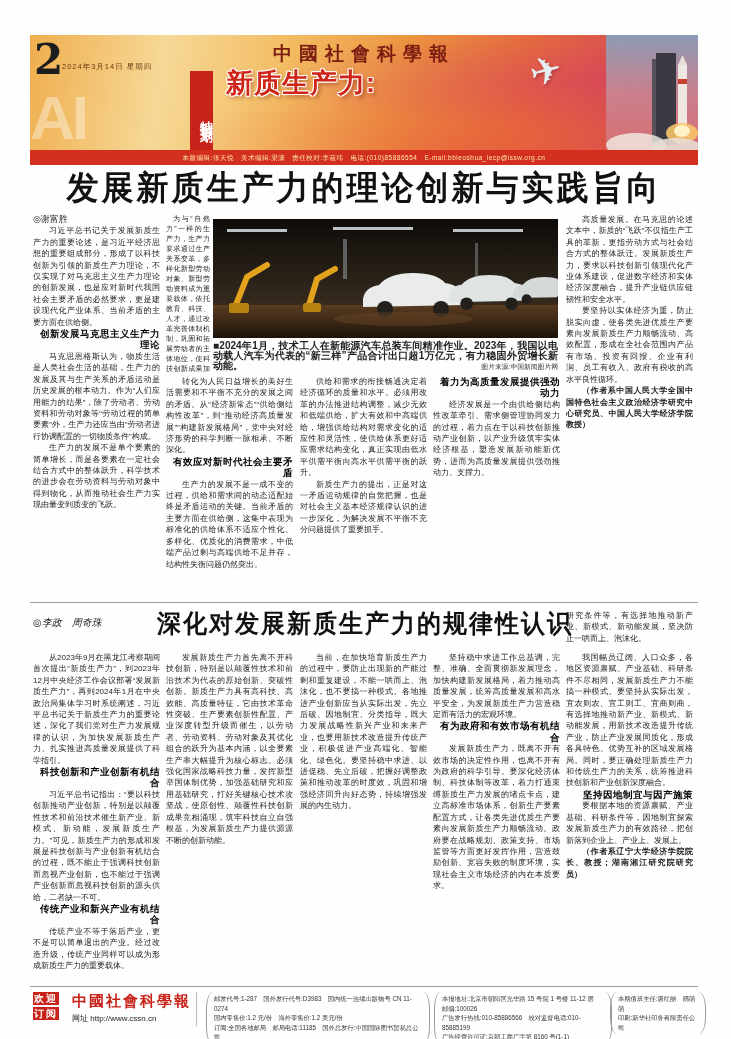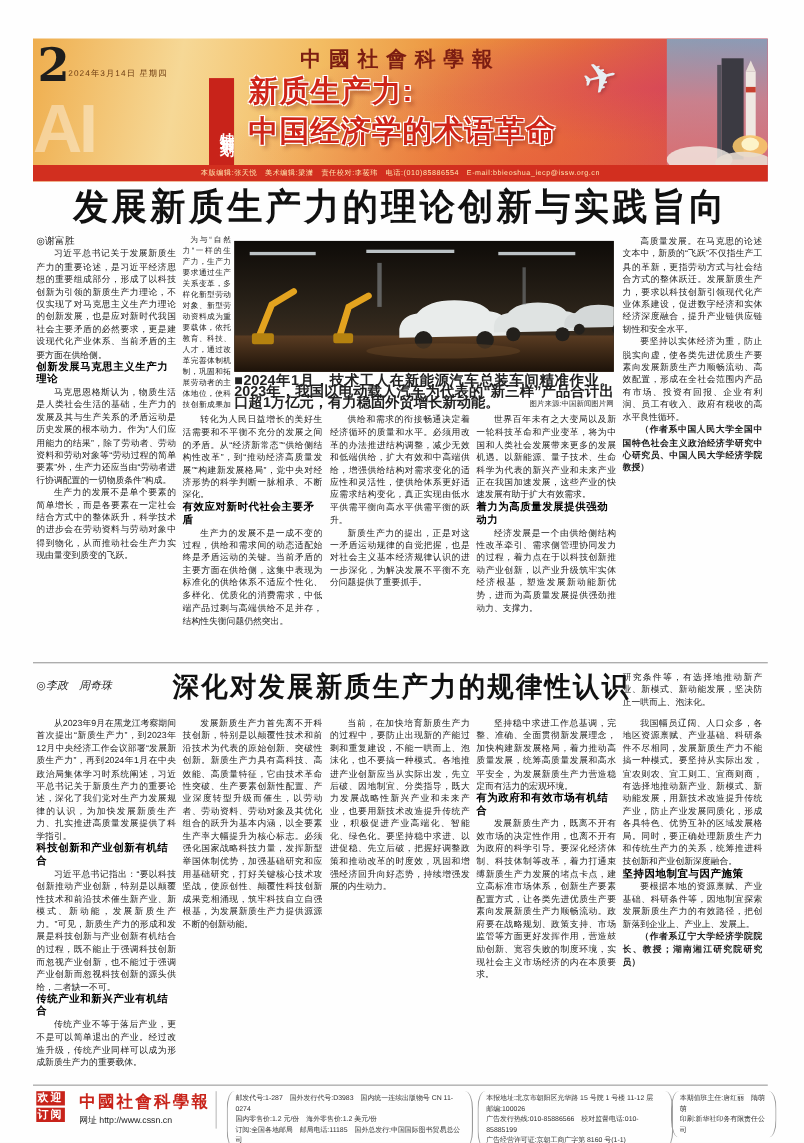--- a/index.html
+++ b/index.html
@@ -31,24 +31,24 @@
   .rocketpane{position:absolute;right:0;top:0;width:92px;height:115px;}
   .editor-strip{position:absolute;left:0;bottom:0;width:100%;height:15px;background:#d22f1f;
                 color:#ffe6ae;font-size:6.5px;line-height:15px;text-align:center;letter-spacing:.5px;}
   
   .headline1{position:absolute;left:30px;top:167px;width:668px;text-align:center;
              font-size:32px;line-height:42px;font-weight:900;color:#111;letter-spacing:3px;transform:scaleY(1.04);}
   .bodytext{font-size:8px;line-height:11.4px;text-align:justify;text-justify:inter-ideograph;color:#1c1c1c;overflow:hidden;}
   .bodytext p{margin:0;text-indent:2em;}
   .col{position:absolute;}
   .byline{font-size:9px;margin:1px 0 7px 2px;text-indent:0 !important;color:#222;}
-  .subhead{font-weight:bold;font-size:9.5px;text-align:left;text-indent:0 !important;margin:7px 0;color:#000;letter-spacing:.5px;}
+  .subhead{font-weight:bold;font-size:9.5px;text-align:right;text-indent:0 !important;margin:7px 0;color:#000;letter-spacing:.5px;}
   .credit{font-weight:bold;}
   #photo{position:absolute;left:213px;top:219px;width:345px;height:119px;background:#17120d;}
-  .caption{position:absolute;left:213px;top:341px;width:345px;font-size:13px;line-height:10px;
+  .caption{position:absolute;left:213px;top:341px;width:345px;font-size:10px;line-height:10px;
            font-weight:bold;color:#222;text-align:justify;}
   .photocredit{position:absolute;left:213px;top:362px;width:345px;font-size:6.8px;color:#333;text-align:right;}
   .divider{position:absolute;left:30px;width:668px;height:1px;background:#9a9a9a;}
   
   .headline2{position:absolute;left:150px;top:608px;width:430px;text-align:center;
              font-size:24px;font-weight:900;color:#111;letter-spacing:2px;transform:scaleY(1.05);}
   .byline2{position:absolute;left:33px;top:616px;font-style:italic;font-size:10px;color:#222;}
   
   .chip{display:block;width:26px;height:13px;background:#c8231a;color:#fff;font-size:10px;line-height:13px;
         text-align:center;font-weight:bold;margin-bottom:2px;letter-spacing:2px;}
@@ -64,21 +64,20 @@
 
 <div id="page">
 
   <div id="banner">
     <div class="pagenum">2</div>
     <div class="dateline">2024年3月14日 星期四</div>
     <div class="ai-mark">AI</div>
     <div class="papername">中國社會科學報</div>
     <div class="special-tab">特别策划</div>
     <div class="banner-t1">新质生产力:</div>
-    <div class="banner-t2">中国经济学的术语革命</div>
     <div class="plane">✈</div>
     <svg class="rocketpane" viewBox="0 0 92 115">
       <defs>
         <linearGradient id="sky" x1="0" y1="0" x2="0" y2="1">
           <stop offset="0" stop-color="#7fa9c6"></stop>
             <stop offset=".5" stop-color="#c78a96"></stop>
             <stop offset="1" stop-color="#d8737a"></stop>
         </linearGradient>
       </defs>
       <rect width="92" height="115" fill="url(#sky)" opacity=".85"></rect>
@@ -167,21 +166,20 @@
     <p class="subhead">有效应对新时代社会主要矛盾</p>
     <p>生产力的发展不是一成不变的过程，供给和需求间的动态适配始终是矛盾运动的关键。当前矛盾的主要方面在供给侧，这集中表现为标准化的供给体系不适应个性化、多样化、优质化的消费需求，中低端产品过剩与高端供给不足并存，结构性失衡问题仍然突出。</p>
   </div>
 
   <div class="col bodytext" style="left:300px;top:376px;width:127px;height:222px;">
     <p>供给和需求的衔接畅通决定着经济循环的质量和水平。必须用改革的办法推进结构调整，减少无效和低端供给，扩大有效和中高端供给，增强供给结构对需求变化的适应性和灵活性，使供给体系更好适应需求结构变化，真正实现由低水平供需平衡向高水平供需平衡的跃升。</p>
     <p>新质生产力的提出，正是对这一矛盾运动规律的自觉把握，也是对社会主义基本经济规律认识的进一步深化，为解决发展不平衡不充分问题提供了重要抓手。</p>
   </div>
 
   <div class="col bodytext" style="left:433px;top:376px;width:127px;height:222px;">
-    <p>世界百年未有之大变局以及新一轮科技革命和产业变革，将为中国和人类社会发展带来更多的发展机遇。以新能源、量子技术、生命科学为代表的新兴产业和未来产业正在我国加速发展，这些产业的快速发展有助于扩大有效需求。</p>
     <p class="subhead">着力为高质量发展提供强劲动力</p>
     <p>经济发展是一个由供给侧结构性改革牵引、需求侧管理协同发力的过程，着力点在于以科技创新推动产业创新，以产业升级筑牢实体经济根基，塑造发展新动能新优势，进而为高质量发展提供强劲推动力、支撑力。</p>
   </div>
 
   <div class="col bodytext" style="left:566px;top:214px;width:127px;height:384px;">
     <p>高质量发展。在马克思的论述文本中，新质的“飞跃”不仅指生产工具的革新，更指劳动方式与社会结合方式的整体跃迁。发展新质生产力，要求以科技创新引领现代化产业体系建设，促进数字经济和实体经济深度融合，提升产业链供应链韧性和安全水平。</p>
     <p>要坚持以实体经济为重，防止脱实向虚，使各类先进优质生产要素向发展新质生产力顺畅流动、高效配置，形成在全社会范围内产品有市场、投资有回报、企业有利润、员工有收入、政府有税收的高水平良性循环。</p>
     <p class="credit">（作者系中国人民大学全国中国特色社会主义政治经济学研究中心研究员、中国人民大学经济学院教授）</p>
   </div>
 

